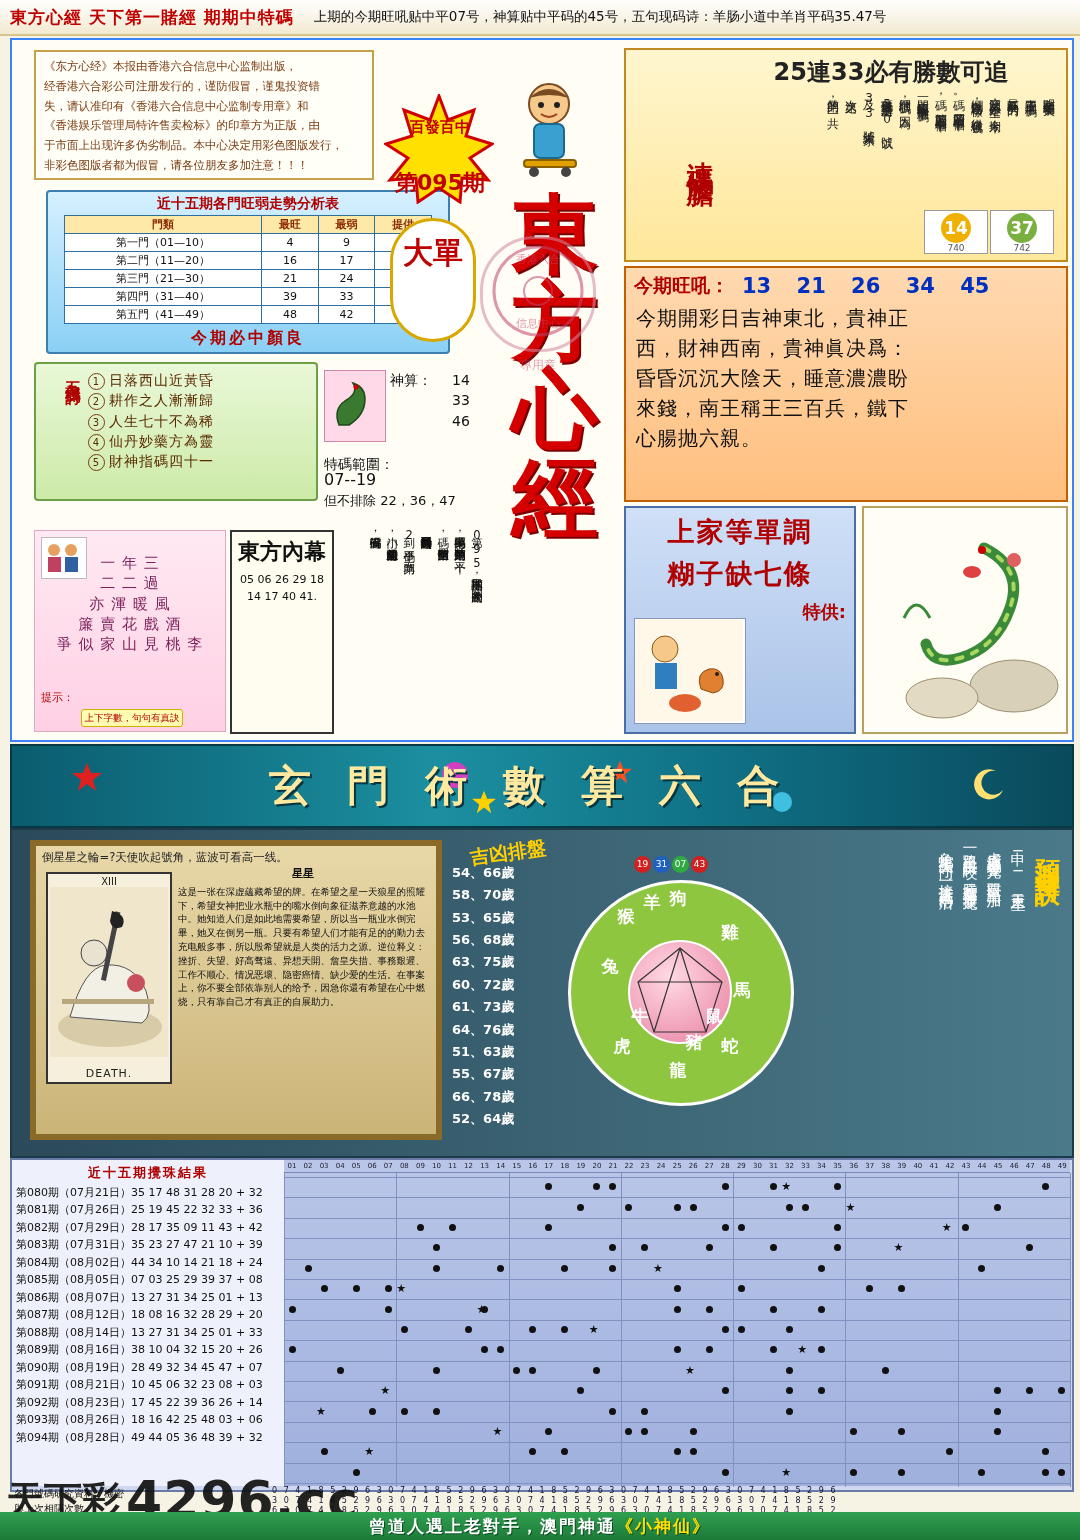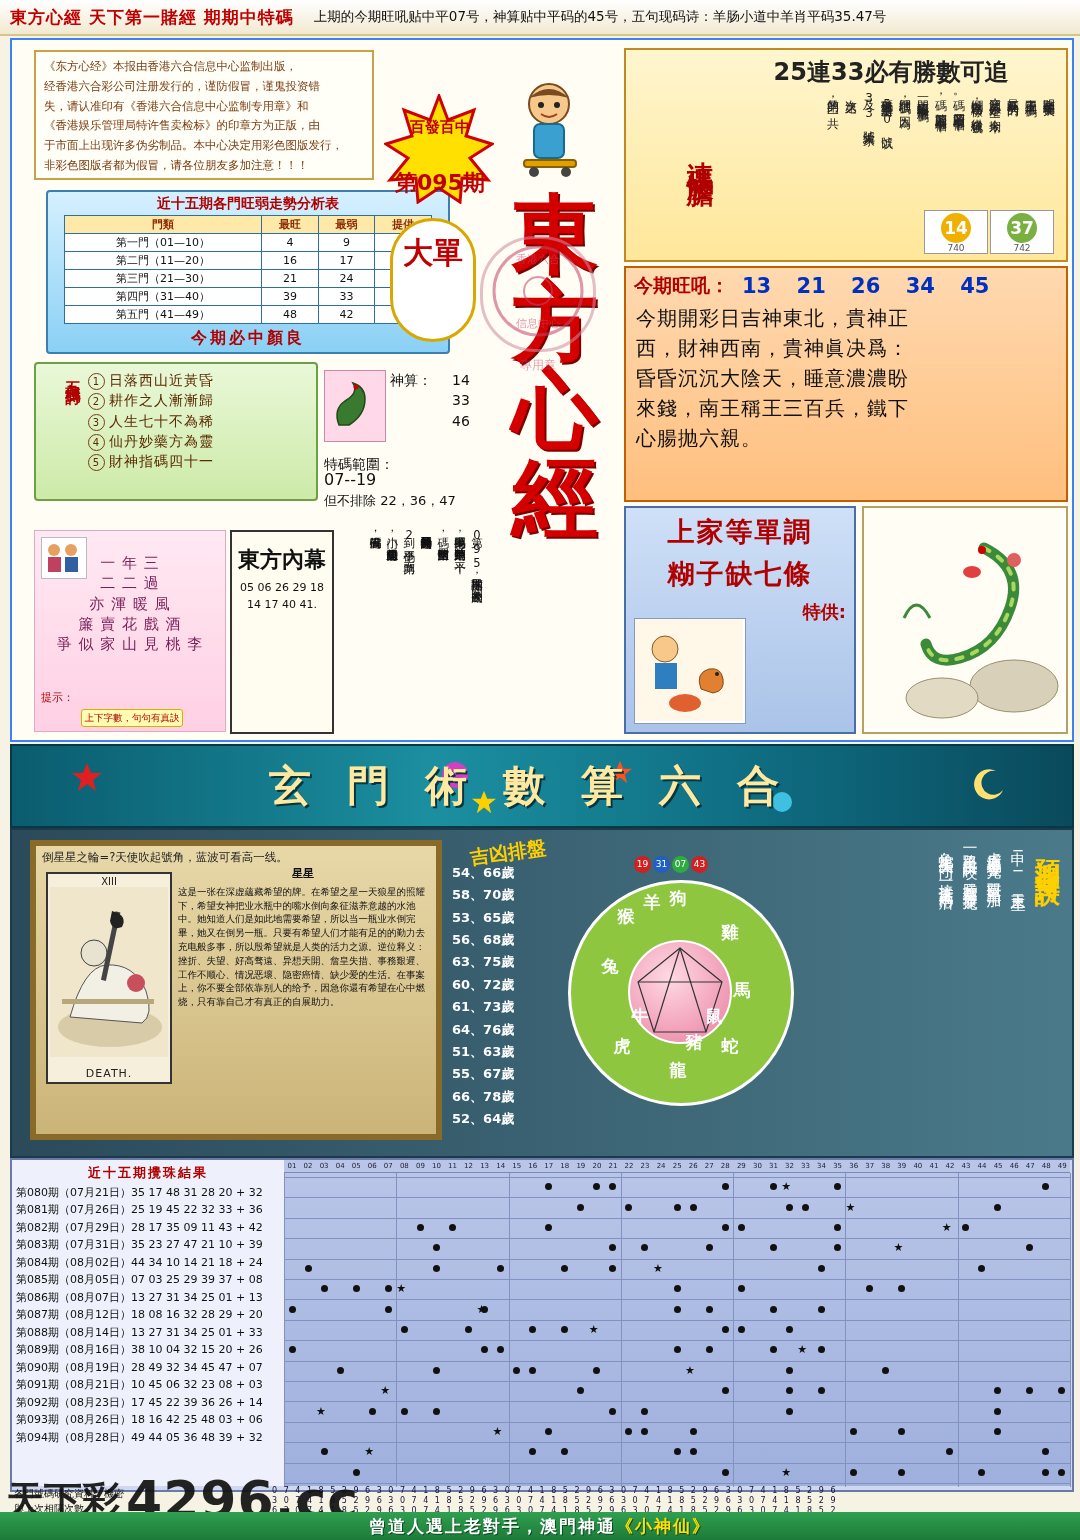--- a/index.html
+++ b/index.html
@@ -216,21 +216,21 @@
     background:#fff;border:2px solid #b8a060;
   }
 
   
   .neimu{
     position:absolute;left:218px;top:490px;width:100px;height:200px;
     border:2px solid #333;background:#fffdf0;
   }
   .neimu .nb{
     font-size:22px;font-weight:bold;text-align:center;color:#111;
-    line-height:1.1;padding-top:16px;
+    line-height:1.1;padding-top:8px;
   }
   .neimu .nn{
     font-size:11px;color:#111;text-align:center;padding-top:8px;line-height:1.5;
   }
   .vcols{
     position:absolute;left:322px;top:488px;width:150px;height:205px;
     display:flex;flex-direction:row-reverse;
   }
   .vcols div{
     writing-mode:vertical-rl;text-orientation:upright;

